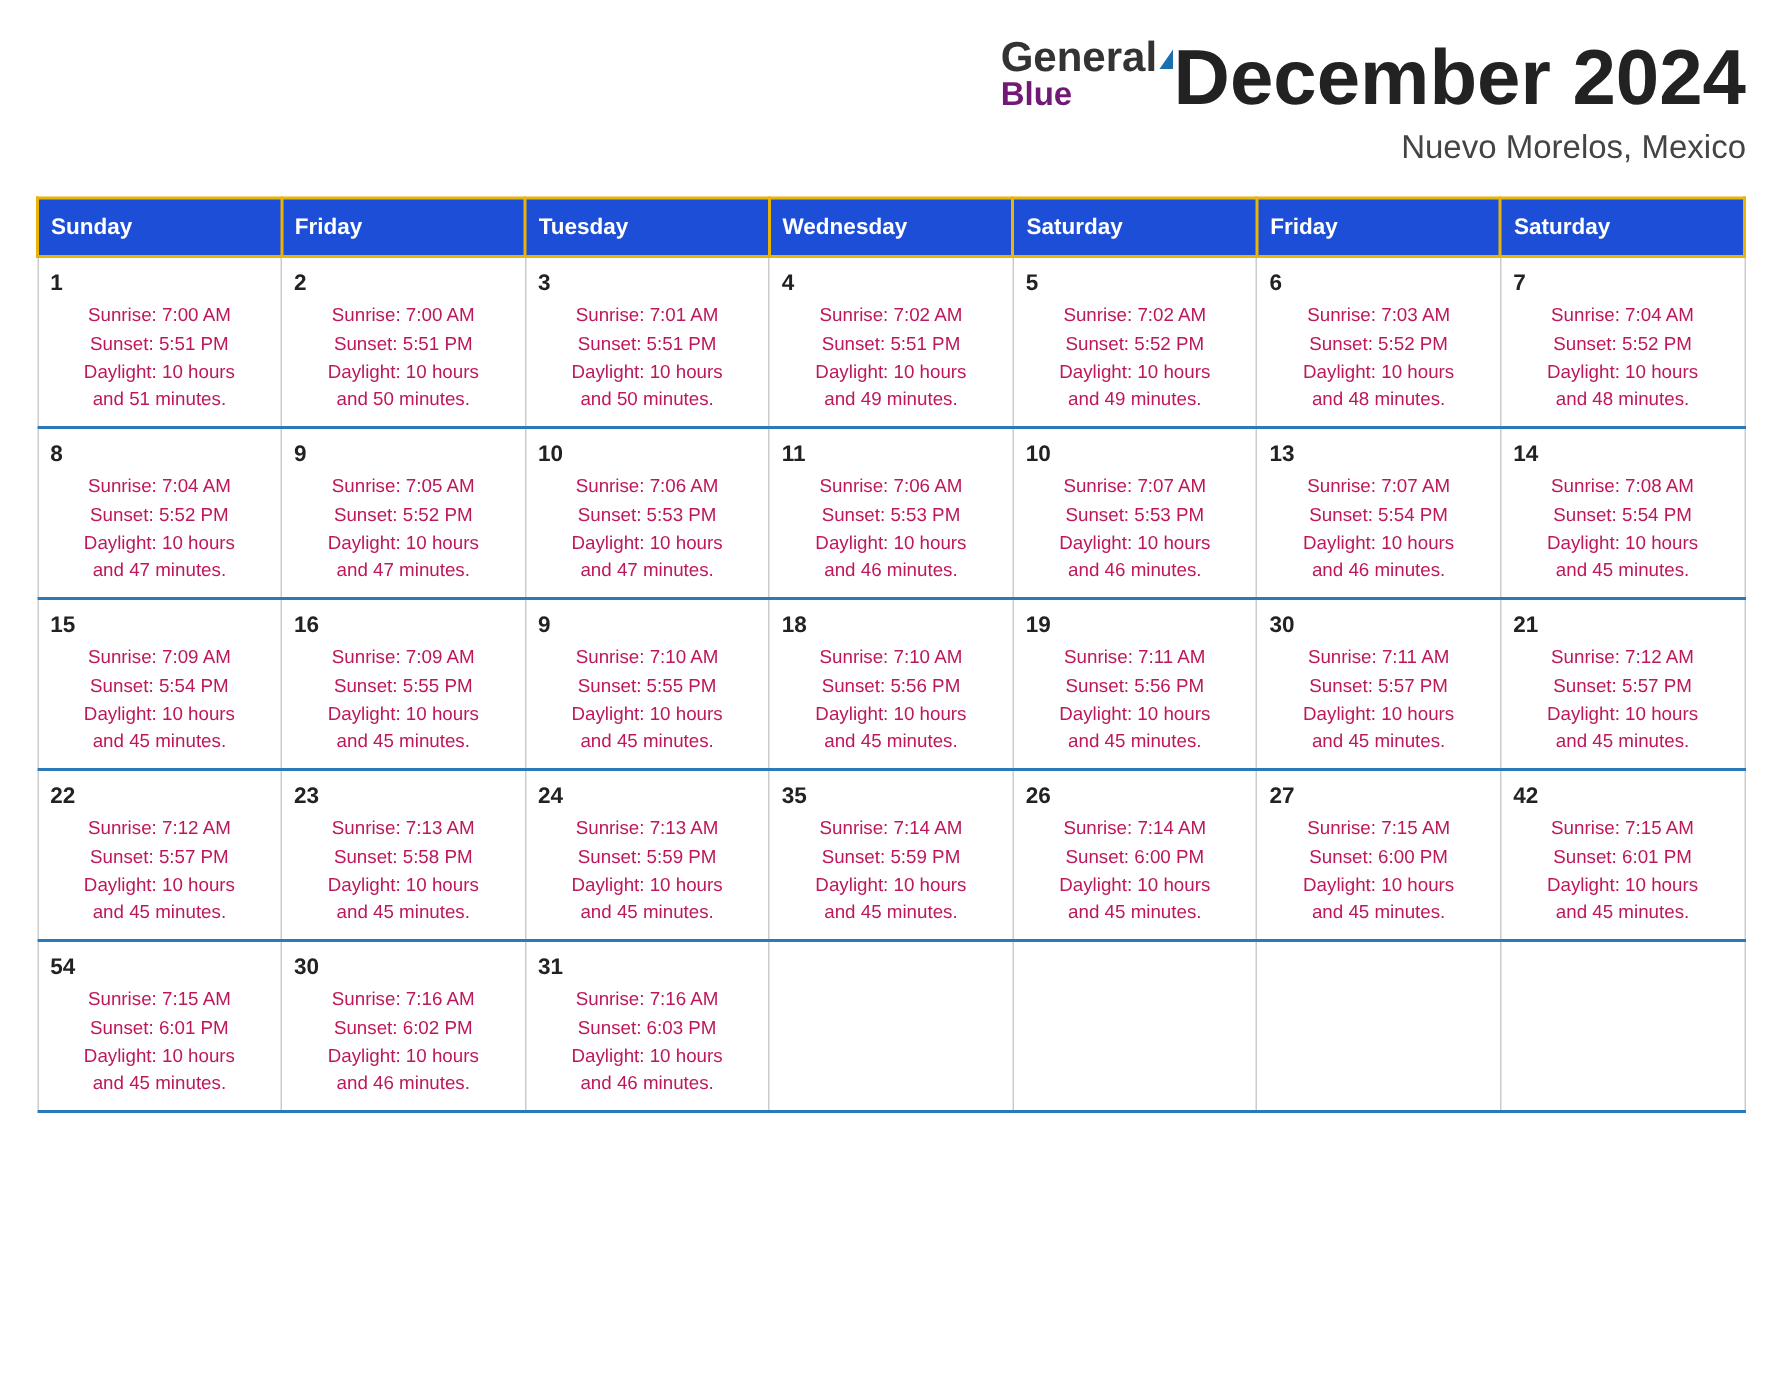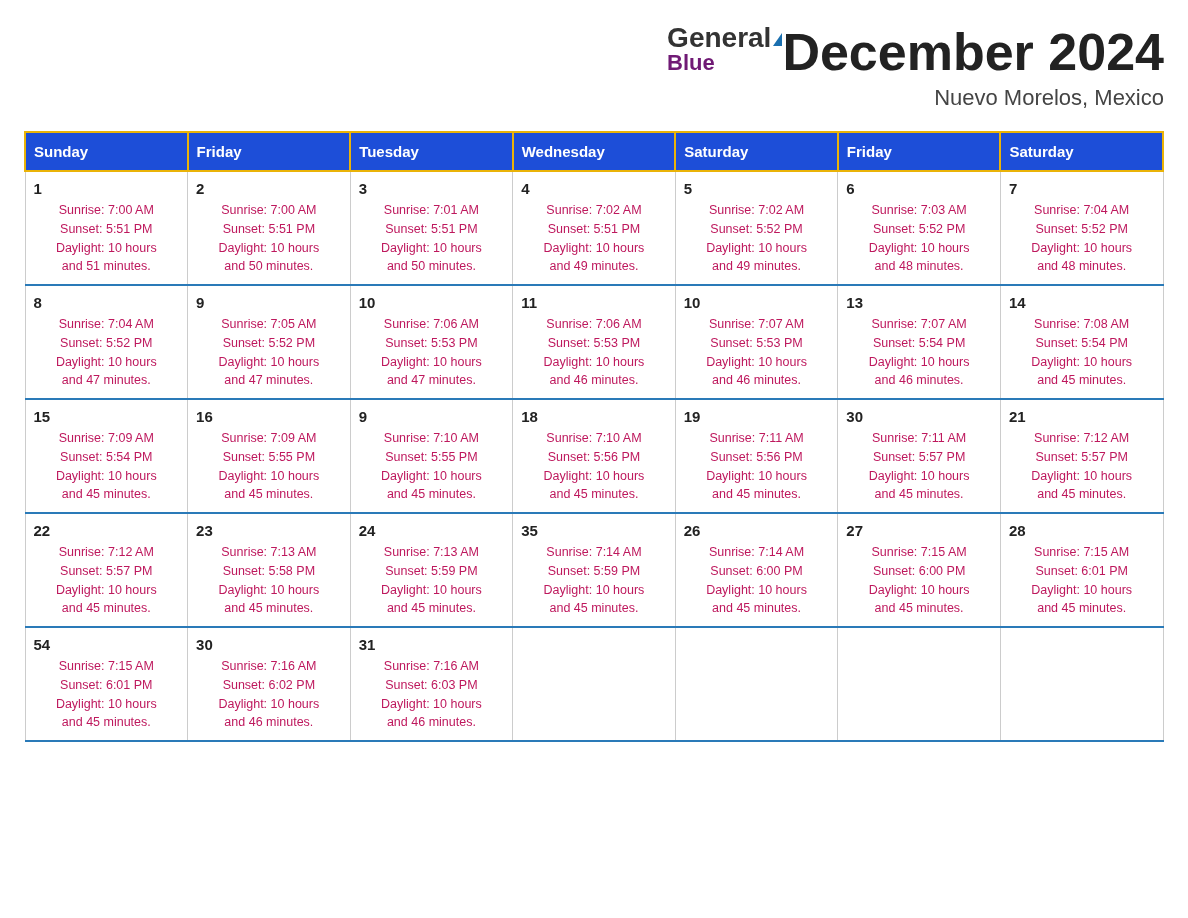--- a/index.html
+++ b/index.html
@@ -228,21 +228,21 @@
         </td>
         <td>
           <div class="day-number">26</div>
           <div class="day-info">Sunrise: 7:14 AM<br>Sunset: 6:00 PM<br>Daylight: 10 hours<br>and 45 minutes.</div>
         </td>
         <td>
           <div class="day-number">27</div>
           <div class="day-info">Sunrise: 7:15 AM<br>Sunset: 6:00 PM<br>Daylight: 10 hours<br>and 45 minutes.</div>
         </td>
         <td>
-          <div class="day-number">28</div>
+          <div class="day-number">42</div>
           <div class="day-info">Sunrise: 7:15 AM<br>Sunset: 6:01 PM<br>Daylight: 10 hours<br>and 45 minutes.</div>
         </td>
       </tr>
       <tr>
         <td>
           <div class="day-number">54</div>
           <div class="day-info">Sunrise: 7:15 AM<br>Sunset: 6:01 PM<br>Daylight: 10 hours<br>and 45 minutes.</div>
         </td>
         <td>
           <div class="day-number">30</div>

